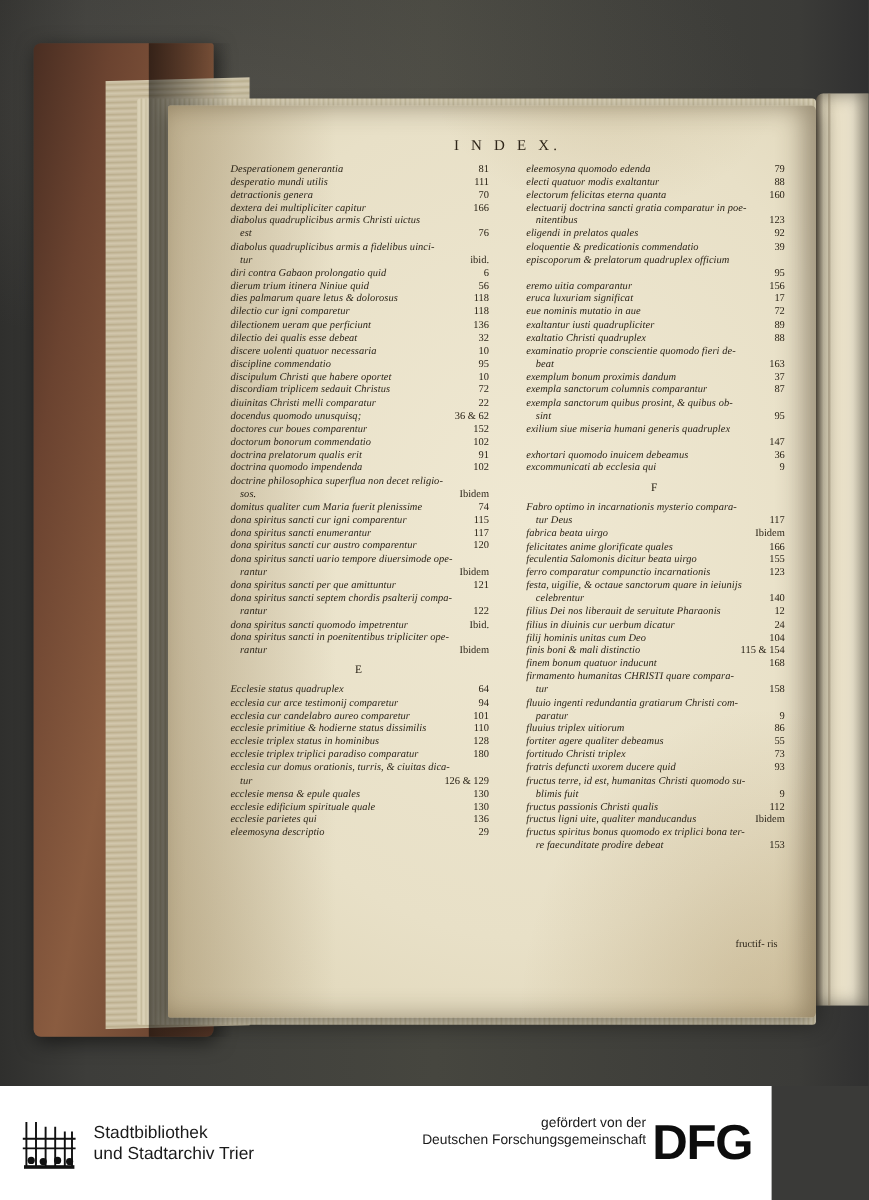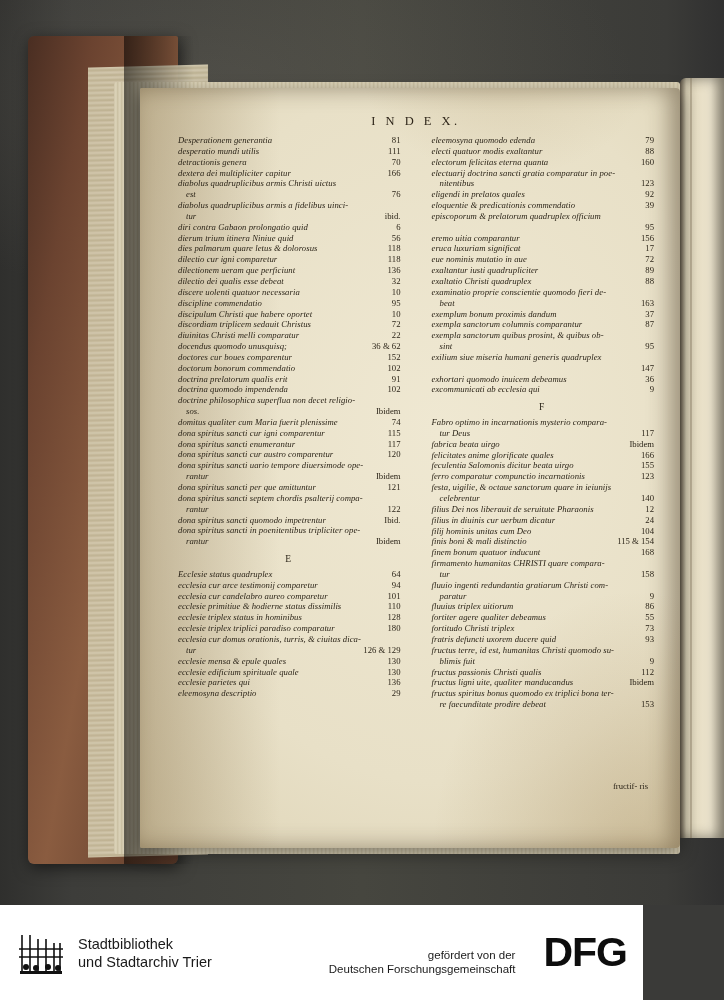--- a/index.html
+++ b/index.html
@@ -85,21 +85,21 @@
     background: radial-gradient(ellipse at 80% 90%, rgba(150,120,70,.30), rgba(150,120,70,0) 70%);
   }
   .leaf .stain-c{
     position:absolute; left:40%; top:-30px; width:300px; height:120px;
     background: radial-gradient(ellipse at 50% 0%, rgba(160,135,85,.20), rgba(0,0,0,0) 70%);
   }
 
   
   .page-inner{
     position:absolute; left:0; top:0; width:100%; height:100%;
-    padding: 26px 26px 18px 38px;
+    padding: 26px 26px 18px 52px;
   }
   .running-head{
     text-align:center;
     letter-spacing:3.5px;
     font-size:12.5px;
     color:#2e2519;
     font-variant: small-caps;
     margin-bottom:6px;
     font-family:"Liberation Serif", serif;
   }
@@ -160,21 +160,21 @@
     display:flex; align-items:center; gap:14px; padding-left:18px; flex:1 1 auto;
   }
   .logo-mark{ width:46px; height:52px; }
   .lib-name{
     font-family:"Liberation Sans", sans-serif;
     font-size:14.5px;
     line-height:18px;
     color:#1a1a1a;
   }
   .footer-right{
-    display:flex; align-items:flex-end; gap:28px; padding-right:16px;
+    display:flex; align-items:flex-start; gap:5px; padding-right:16px;
   }
   .funding{
     font-family:"Liberation Sans", sans-serif;
     font-size:11.5px;
     line-height:14px;
     color:#1a1a1a;
     text-align:right;
   }
   .dfg{
     font-family:"Liberation Sans", sans-serif;

